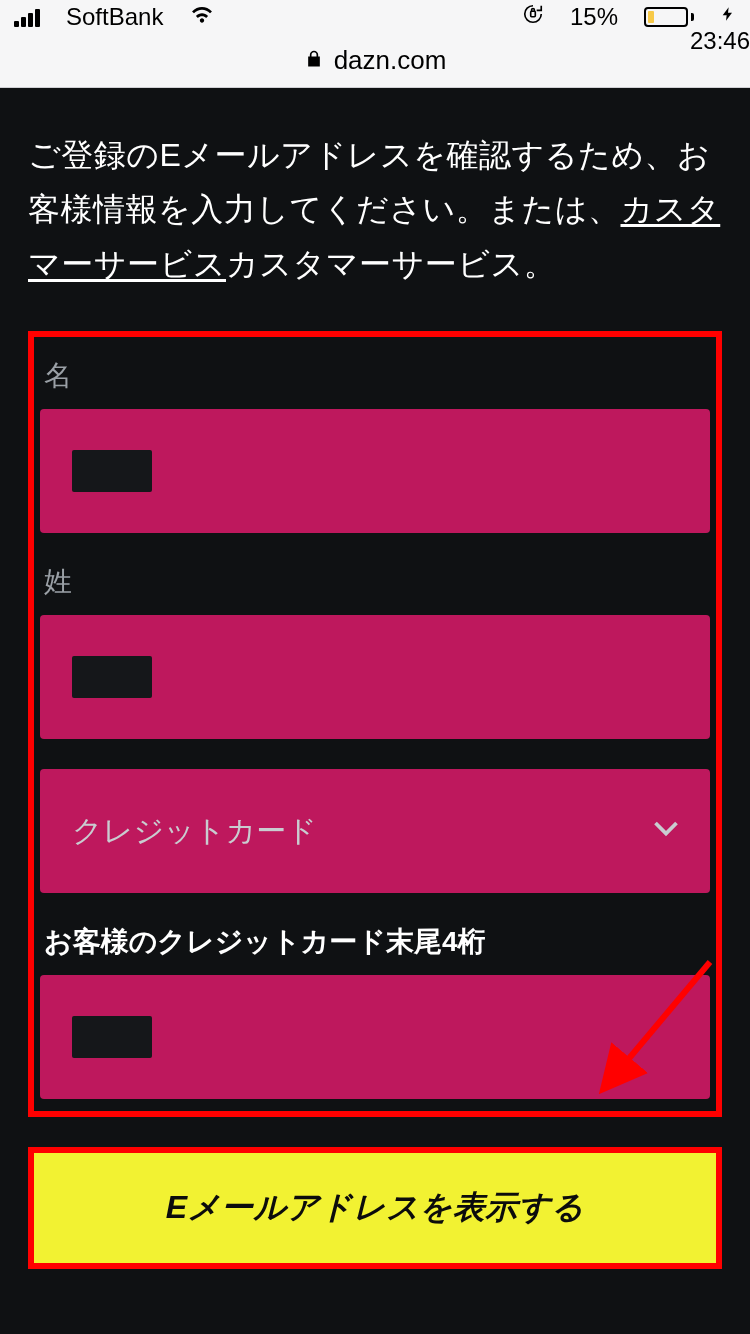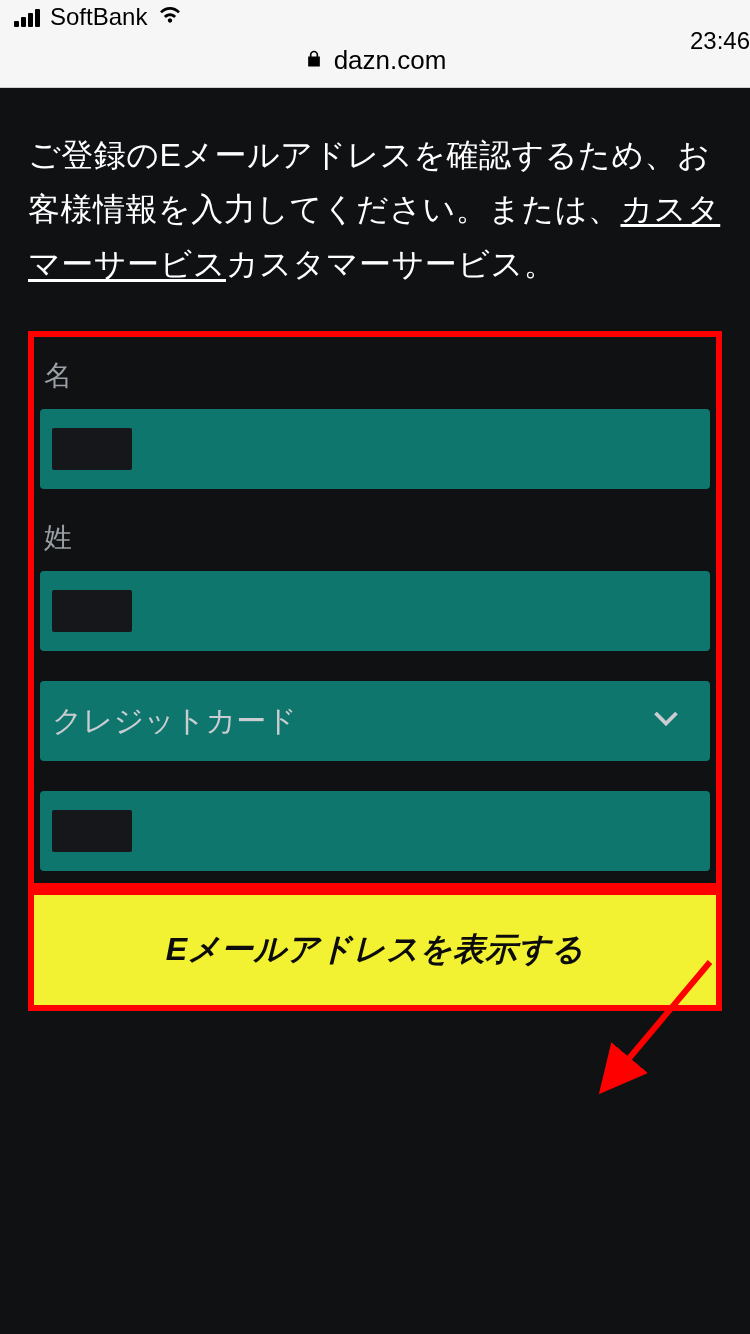--- a/index.html
+++ b/index.html
@@ -15,21 +15,21 @@
     background: #f6f6f7;
     color: #000;
     height: 34px;
     display: flex;
     align-items: center;
     justify-content: space-between;
     padding: 0 14px;
     font-size: 24px;
     font-weight: 500;
   }
-  .sb-left, .sb-right { display: flex; align-items: center; gap: 10px; justify-content: space-between; }
+  .sb-left, .sb-right { display: flex; align-items: center; gap: 26px; justify-content: space-between; }
   .sb-center { position: absolute; left: 0; right: 0; text-align: right; font-weight: 400; margin-top: 48px; }
   .sb-right { position: relative; z-index: 2; }
   .sb-left { position: relative; z-index: 2; }
 
   .signal-icon { display: inline-flex; align-items: flex-end; gap: 2px; height: 20px; }
   .signal-icon span { width: 5px; background:#000; border-radius:1px; display:inline-block; }
   .signal-icon span:nth-child(1){height:6px}
   .signal-icon span:nth-child(2){height:10px}
   .signal-icon span:nth-child(3){height:14px}
   .signal-icon span:nth-child(4){height:18px}
@@ -90,45 +90,46 @@
   .form-label {
     font-size: 28px;
     color: #9aa0a6;
     margin-bottom: 14px;
     padding-left: 4px;
   }
   .form-label.strong { color:#fff; font-weight:600; }
 
   .input, .select {
     width: 100%;
-    height: 80px;
-    background: #0f766e;
+    height: 124px;
+    background: #be185d;
     border: none;
     border-radius: 4px;
     color: #c9ccd0;
     font-size: 30px;
-    padding: 0 12px;
+    padding: 0 32px;
     display: flex;
     align-items: center;
     position: relative;
   }
   .redacted {
     display:inline-block;
     background:#15171a;
     height:42px;
     border-radius:2px;
   }
   .select .chev {
     position:absolute; right: 26px; top: 50%; transform: translateY(-50%);
   }
   .select .chev svg { width: 36px; height: 36px; }
 
   
   .submit-wrap {
     border: 6px solid #ff0000;
+    margin-top: 30px;
   }
   .submit-btn {
     width:100%;
     height: 110px;
     background: #f2f232;
     color:#0c0c0c;
     font-weight: 800;
     font-style: italic;
     font-size: 32px;
     letter-spacing: 0.5px;
@@ -157,20 +158,41 @@
         <span></span>
     </span>
     <span>SoftBank</span>
     <span class="wifi-icon">
       <svg viewBox="0 0 24 24">
           <path fill="#000" d="M12 20c1.1 0 2-.9 2-2 0-1.1-.9-2-2-2s-2 .9-2 2c0 1.1.9 2 2 2zm-5.6-6.2 1.8 1.8C9.2 14.6 10.5 14 12 14s2.8.6 3.8 1.6l1.8-1.8C16 12.2 14.1 11.3 12 11.3s-4 .9-5.6 2.5zM2.8 9.6l1.8 1.8C6.7 9.3 9.2 8.1 12 8.1s5.3 1.2 7.4 3.3l1.8-1.8C18.5 6.9 15.4 5.5 12 5.5S5.5 6.9 2.8 9.6z"></path>
         </svg>
     </span>
   </div>
   <div class="sb-center">23:46</div>
+  <div class="sb-right">
+    <span class="lock-rot-icon">
+      <svg viewBox="0 0 24 24">
+          <path fill="none" stroke="#000" stroke-width="1.8" d="M12 3a9 9 0 1 0 9 9M21 3v5h-5"></path>
+          <rect x="9.5" y="9" width="5" height="6" rx="1" fill="none" stroke="#000" stroke-width="1.8"></rect>
+          <path d="M10.5 9V7.5a1.5 1.5 0 0 1 3 0V9" fill="none" stroke="#000" stroke-width="1.8"></path>
+        </svg>
+    </span>
+    <span>15%</span>
+    <span class="battery">
+      <span class="batt-body">
+          <span class="batt-fill"></span>
+        </span>
+      <span class="batt-tip"></span>
+    </span>
+    <span class="bolt-icon">
+      <svg viewBox="0 0 24 24">
+          <path fill="#000" d="M13 2 4 14h6l-1 8 9-12h-6z"></path>
+        </svg>
+    </span>
+  </div>
 </div>
 
 <div class="addressbar">
   <span class="addr-lock">
     <svg viewBox="0 0 24 24">
         <path fill="#000" d="M17 9V7a5 5 0 0 0-10 0v2H5v12h14V9h-2zm-8 0V7a3 3 0 1 1 6 0v2H9z"></path>
       </svg>
   </span>
   <span>dazn.com</span>
 </div>
@@ -201,20 +223,21 @@
         <span>クレジットカード</span>
         <span class="chev">
           <svg viewBox="0 0 24 24">
               <path fill="none" stroke="#c9ccd0" stroke-width="2.5" d="m5 9 7 7 7-7"></path>
             </svg>
         </span>
       </div>
     </div>
 
     <div class="form-group" style="padding-bottom:12px">
+      <div class="form-label strong">お客様のクレジットカード末尾4桁</div>
       <div class="input">
         <span class="redacted" style="width:80px"></span>
       </div>
     </div>
 
   </div>
 
   <div class="submit-wrap">
     <button class="submit-btn">Eメールアドレスを表示する</button>
   </div>

